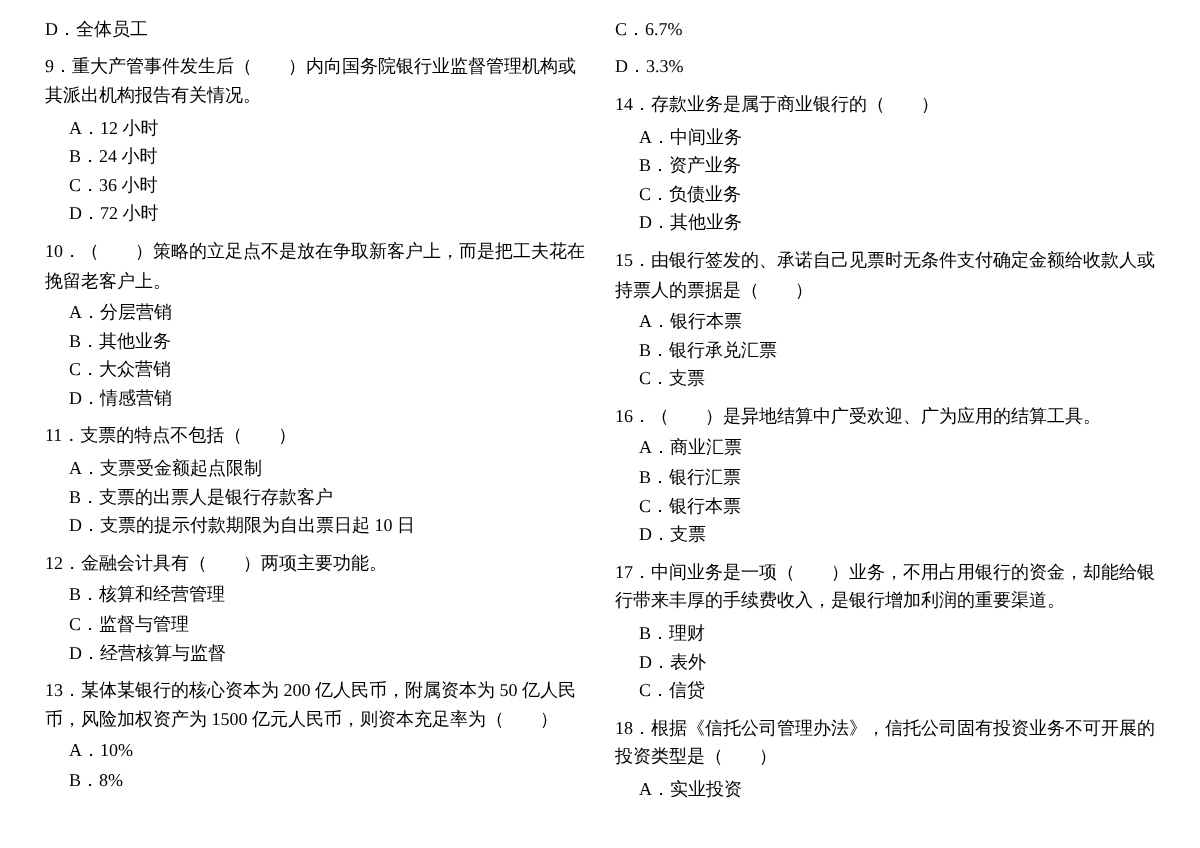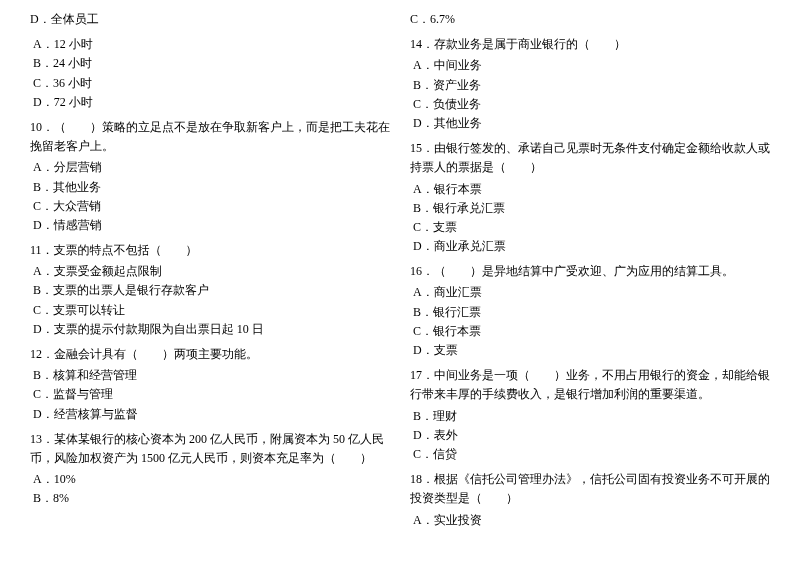--- a/index.html
+++ b/index.html
@@ -28,82 +28,84 @@
     }
     .question {
       margin-bottom: 6px;
       line-height: 1.6;
     }
     .question-text {
       text-indent: 0;
       margin-bottom: 2px;
     }
     .option {
-      margin-left: 3px;
+      margin-left: 16px;
       line-height: 1.6;
     }
   </style>
 </head>
 <body>
 
 <div class="page-content">
   <div class="two-col">
     <div class="col" id="left-col">
         <div class="question">
           <div class="question-text">D．全体员工</div>
         </div>
         <div class="question">
+          <div class="question-text">9．重大产管事件发生后（　　）内向国务院银行业监督管理机构或其派出机构报告有关情况。</div>
           <div class="option">A．12 小时</div>
           <div class="option">B．24 小时</div>
           <div class="option">C．36 小时</div>
           <div class="option">D．72 小时</div>
         </div>
         <div class="question">
           <div class="question-text">10．（　　）策略的立足点不是放在争取新客户上，而是把工夫花在挽留老客户上。</div>
           <div class="option">A．分层营销</div>
           <div class="option">B．其他业务</div>
           <div class="option">C．大众营销</div>
           <div class="option">D．情感营销</div>
         </div>
         <div class="question">
           <div class="question-text">11．支票的特点不包括（　　）</div>
           <div class="option">A．支票受金额起点限制</div>
           <div class="option">B．支票的出票人是银行存款客户</div>
-          <div class="option">C．支票可以转让</div>
           <div class="option">D．支票的提示付款期限为自出票日起 10 日</div>
         </div>
         <div class="question">
           <div class="question-text">12．金融会计具有（　　）两项主要功能。</div>
           <div class="option">B．核算和经营管理</div>
           <div class="option">C．监督与管理</div>
           <div class="option">D．经营核算与监督</div>
         </div>
         <div class="question">
           <div class="question-text">13．某体某银行的核心资本为 200 亿人民币，附属资本为 50 亿人民币，风险加权资产为 1500 亿元人民币，则资本充足率为（　　）</div>
           <div class="option">A．10%</div>
           <div class="option">B．8%</div>
         </div>
       </div>
     <div class="col" id="right-col">
         <div class="question">
           <div class="question-text">C．6.7%</div>
         </div>
         <div class="question">
+          <div class="question-text">D．3.3%</div>
+        </div>
+        <div class="question">
           <div class="question-text">14．存款业务是属于商业银行的（　　）</div>
           <div class="option">A．中间业务</div>
           <div class="option">B．资产业务</div>
           <div class="option">C．负债业务</div>
           <div class="option">D．其他业务</div>
         </div>
         <div class="question">
           <div class="question-text">15．由银行签发的、承诺自己见票时无条件支付确定金额给收款人或持票人的票据是（　　）</div>
           <div class="option">A．银行本票</div>
           <div class="option">B．银行承兑汇票</div>
           <div class="option">C．支票</div>
-          <div class="option">D．商业承兑汇票</div>
         </div>
         <div class="question">
           <div class="question-text">16．（　　）是异地结算中广受欢迎、广为应用的结算工具。</div>
           <div class="option">A．商业汇票</div>
           <div class="option">B．银行汇票</div>
           <div class="option">C．银行本票</div>
           <div class="option">D．支票</div>
         </div>
         <div class="question">
           <div class="question-text">17．中间业务是一项（　　）业务，不用占用银行的资金，却能给银行带来丰厚的手续费收入，是银行增加利润的重要渠道。</div>

